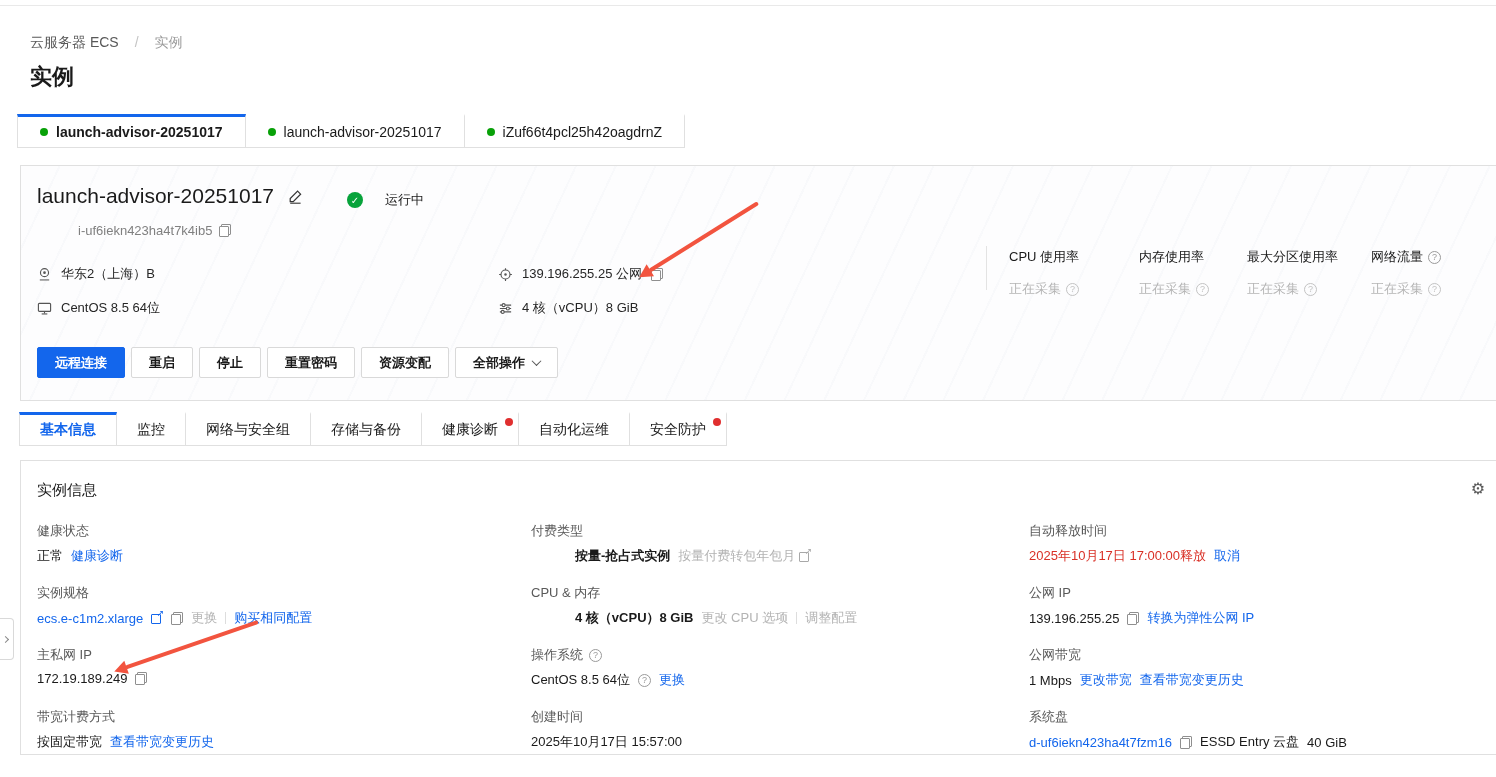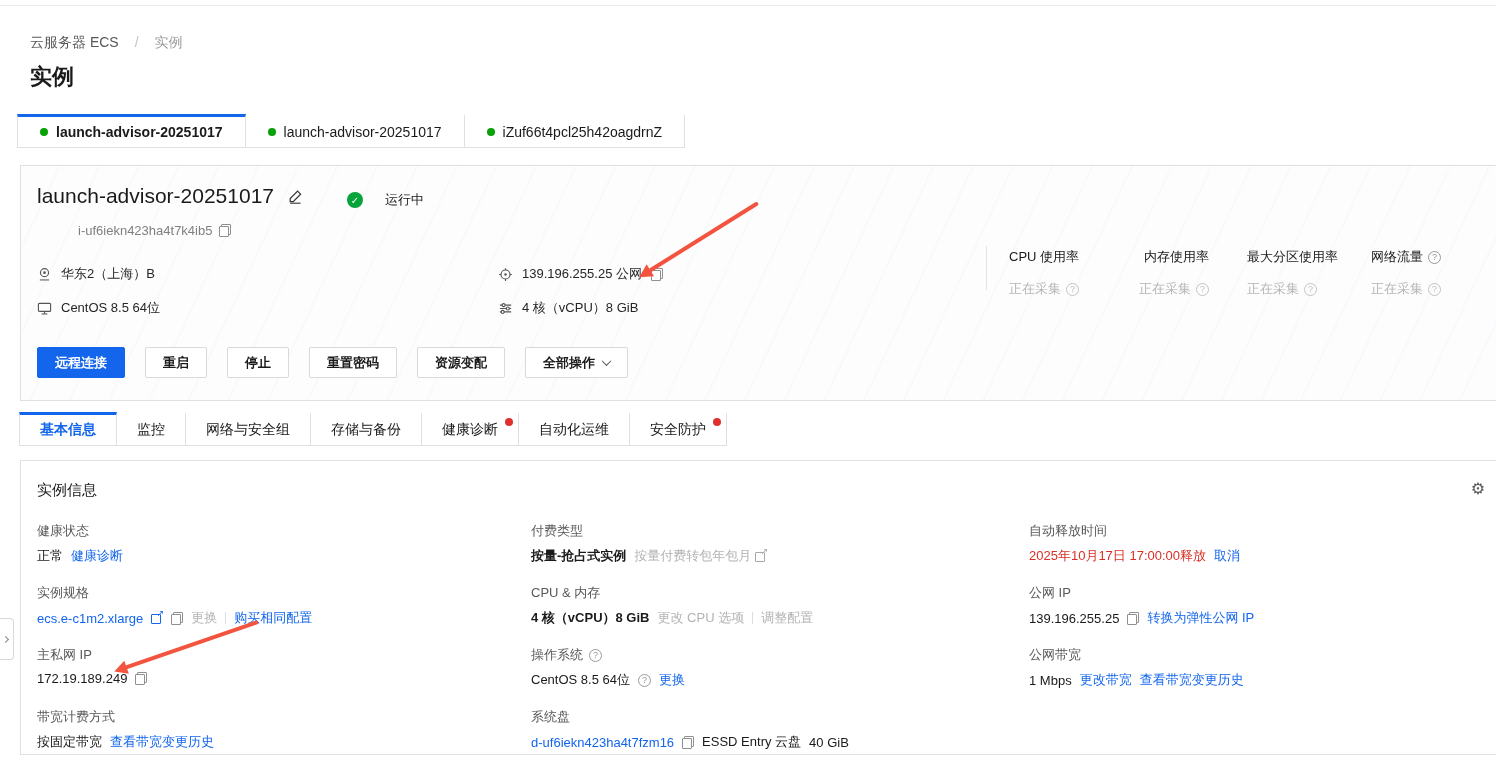--- a/index.html
+++ b/index.html
@@ -37,29 +37,29 @@
     align-items:center; justify-content:center; font-size:10px; font-weight:700; flex:none; }
   .i-check::before { content:"✓"; }
   .hero-id { position:absolute; left:16px; top:57px; font-size:13px; color:#808080; display:flex; align-items:center; gap:7px;padding-left:41px; }
 
   .hrow { position:absolute; display:flex; align-items:center; gap:9px; font-size:13px; color:#262626; }
   .hico { display:inline-flex; flex:none; }
 
   
   .mdivider { position:absolute; left:965px; top:80px; width:1px; height:44px; background:#e3e3e3; }
   .metric { position:absolute; top:82px; }
-  .metric .mlabel { font-size:13px; color:#1a1a1a; display:flex; align-items:center; gap:5px;justify-content:flex-end; }
+  .metric .mlabel { font-size:13px; color:#1a1a1a; display:flex; align-items:center; gap:5px; }
   .metric .mvalue { margin-top:14px; font-size:13px; color:#b5b5b5; display:flex; align-items:center; gap:5px; }
   .i-help { display:inline-flex; width:13px; height:13px; border:1px solid #9a9a9a; border-radius:50%;
     color:#9a9a9a; font-size:9px; align-items:center; justify-content:center; flex:none; cursor:pointer; }
   .i-help::before { content:"?"; }
   .i-help.light { border-color:#c3c3c3; color:#c3c3c3; }
 
   
-  .btn-row { position:absolute; left:16px; top:181px; display:flex; gap:20px; }
+  .btn-row { position:absolute; left:16px; top:181px; display:flex; gap:6px; }
   .btn { height:31px; padding:0 17px; font-size:13px; font-weight:600; border:1px solid #d9d9d9;
     background:#fff; color:#1a1a1a; border-radius:2px; display:flex; align-items:center; gap:8px; cursor:pointer;
     font-family:inherit; }
   .btn.primary { background:#1366ec; border-color:#1366ec; color:#fff; }
   .chev { width:7px; height:7px; border-right:1.5px solid #555; border-bottom:1.5px solid #555;
     transform:rotate(45deg) translate(-1px,-1px); display:inline-block; }
 
   
   .dtabs { position:absolute; left:20px; top:412px; display:flex; }
   .dtab { position:relative; height:34px; display:flex; align-items:center; padding:0 20px;
@@ -73,21 +73,21 @@
   .info-title { font-size:15px; font-weight:400; margin-bottom:22px; }
   .gear { position:absolute; right:24px; top:20px; font-size:16px; color:#595959; cursor:pointer; line-height:1; }
   .gear::before { content:"⚙"; }
   .fgrid { display:grid; grid-template-columns:494px 498px 1fr; row-gap:19px; }
   .flabel { font-size:13px; color:#595959; display:flex; align-items:center; gap:6px; margin-bottom:7px; }
   .fvalue { font-size:13px; color:#1a1a1a; display:flex; align-items:center; gap:8px; flex-wrap:nowrap; }
   .lnk { color:#1366ec; cursor:pointer; text-decoration:none; }
   .glnk { color:#b3b3b3; cursor:pointer; display:inline-flex; align-items:center; gap:4px; }
   .gtxt { color:#b3b3b3; }
   .red { color:#d93026; }
-  .bold { font-weight:700; }
+  .bold { font-weight:700;margin-left:44px; }
   .vsep { width:1px; height:12px; background:#ddd; display:inline-block; }
 
   
   .i-copy { position:relative; width:12px; height:13px; display:inline-block; flex:none; cursor:pointer; }
   .i-copy::before { content:""; position:absolute; top:0; right:0; width:8px; height:9px; border:1px solid #8f8f8f; border-radius:1px; }
   .i-copy::after { content:""; position:absolute; bottom:0; left:0; width:8px; height:9px; border:1px solid #8f8f8f; border-radius:1px; background:#fff; }
   .i-ext { position:relative; width:12px; height:12px; display:inline-block; flex:none; cursor:pointer; color:#1366ec; }
   .i-ext.gray { color:#a8a8a8; }
   .i-ext::before { content:""; position:absolute; left:0; bottom:0; width:8px; height:8px; border:1px solid currentColor; border-radius:1px; }
   .i-ext::after { content:"↗"; position:absolute; right:-1px; top:-3px; font-size:9px; line-height:1; }
@@ -369,20 +369,26 @@
         </div>
 
         <div class="field">
           <div class="flabel">带宽计费方式</div>
           <div class="fvalue">
             <span>按固定带宽</span>
             <a class="lnk">查看带宽变更历史</a>
           </div>
         </div>
 
+        <div class="field">
+          <div class="flabel">创建时间</div>
+          <div class="fvalue">
+            <span>2025年10月17日 15:57:00</span>
+          </div>
+        </div>
 
         <div class="field">
           <div class="flabel">系统盘</div>
           <div class="fvalue">
             <a class="lnk">d-uf6iekn423ha4t7fzm16</a>
             <span class="i-copy"></span>
             <span>ESSD Entry 云盘</span>
             <span>40 GiB</span>
           </div>
         </div>

